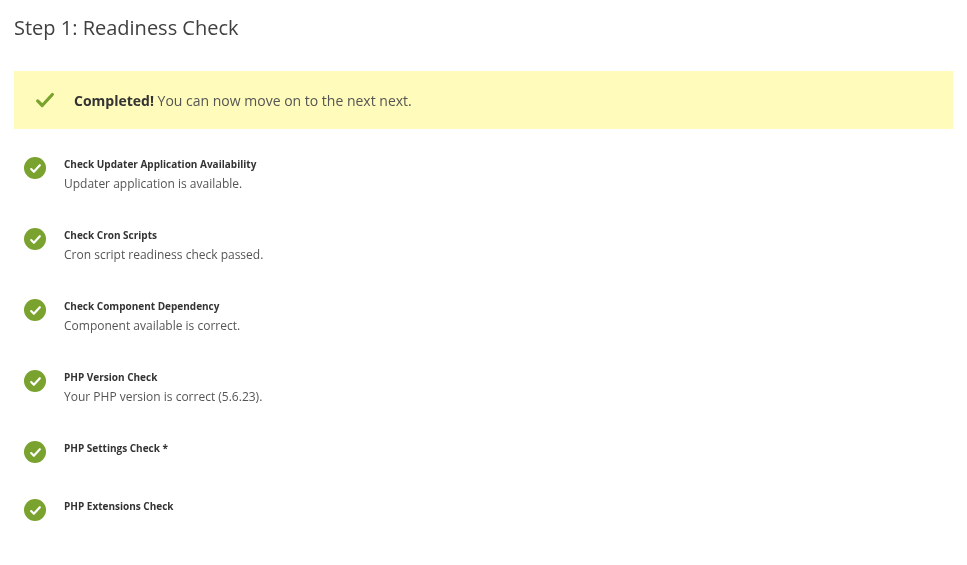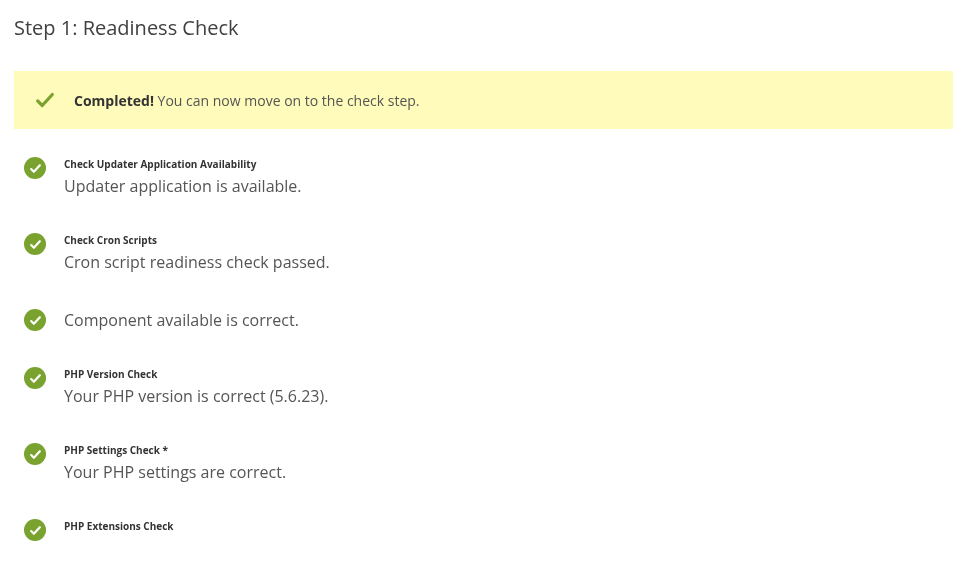--- a/index.html
+++ b/index.html
@@ -71,37 +71,37 @@
     .check-content {
       flex: 1;
     }
     .check-title {
       font-size: 10px;
       font-weight: 700;
       color: #333;
       margin-bottom: 4px;
     }
     .check-desc {
-      font-size: 16px;
+      font-size: 12px;
       color: #555;
     }
   </style>
 </head>
 <body>
 
 <h1 class="page-title">Step 1: Readiness Check</h1>
 
 <div class="completed-banner">
   <span class="completed-check">
     <svg viewBox="0 0 24 24" fill="none" stroke="#79a22e" stroke-width="3.5" stroke-linecap="round" stroke-linejoin="round">
       <polyline points="4 13 9 18 20 6"></polyline>
     </svg>
   </span>
   <span class="completed-text">
-    <span class="bold">Completed!</span><span> You can now move on to the check step.</span>
+    <span class="bold">Completed!</span><span> You can now move on to the next next.</span>
   </span>
 </div>
 
 <div class="check-list">
 
   <div class="check-item">
     <span class="check-icon">
       <svg viewBox="0 0 24 24" fill="none" stroke="#ffffff" stroke-width="4" stroke-linecap="round" stroke-linejoin="round">
         <polyline points="4 13 9 18 20 6"></polyline>
       </svg>
@@ -124,20 +124,21 @@
     </div>
   </div>
 
   <div class="check-item">
     <span class="check-icon">
       <svg viewBox="0 0 24 24" fill="none" stroke="#ffffff" stroke-width="4" stroke-linecap="round" stroke-linejoin="round">
         <polyline points="4 13 9 18 20 6"></polyline>
       </svg>
     </span>
     <div class="check-content">
+      <div class="check-title">Check Component Dependency</div>
       <div class="check-desc">Component available is correct.</div>
     </div>
   </div>
 
   <div class="check-item">
     <span class="check-icon">
       <svg viewBox="0 0 24 24" fill="none" stroke="#ffffff" stroke-width="4" stroke-linecap="round" stroke-linejoin="round">
         <polyline points="4 13 9 18 20 6"></polyline>
       </svg>
     </span>
@@ -148,21 +149,20 @@
   </div>
 
   <div class="check-item">
     <span class="check-icon">
       <svg viewBox="0 0 24 24" fill="none" stroke="#ffffff" stroke-width="4" stroke-linecap="round" stroke-linejoin="round">
         <polyline points="4 13 9 18 20 6"></polyline>
       </svg>
     </span>
     <div class="check-content">
       <div class="check-title">PHP Settings Check *</div>
-      <div class="check-desc">Your PHP settings are correct.</div>
     </div>
   </div>
 
   <div class="check-item">
     <span class="check-icon">
       <svg viewBox="0 0 24 24" fill="none" stroke="#ffffff" stroke-width="4" stroke-linecap="round" stroke-linejoin="round">
         <polyline points="4 13 9 18 20 6"></polyline>
       </svg>
     </span>
     <div class="check-content">

